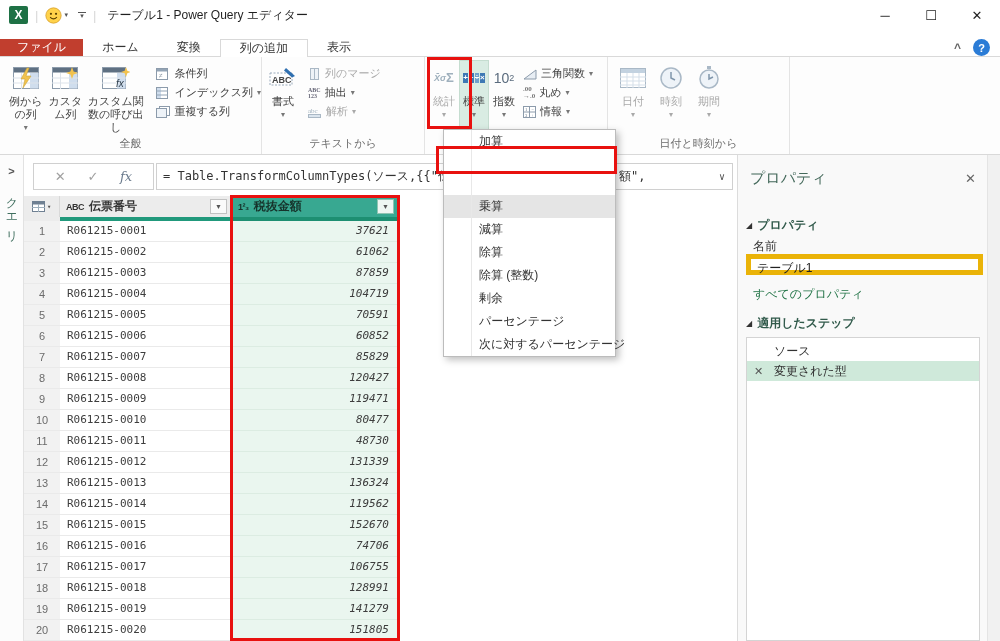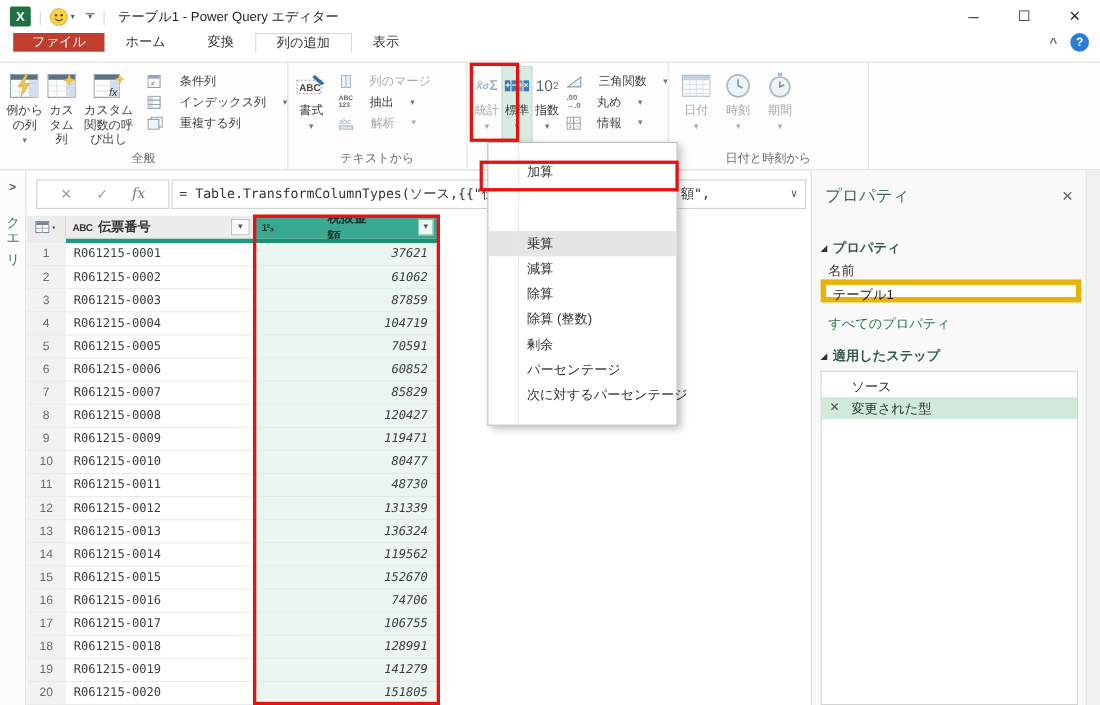--- a/index.html
+++ b/index.html
@@ -13,39 +13,39 @@
 .smiley { width:17px; height:17px; }
 .dd-mini { font-size:7px; color:#555; margin-left:2px; }
 .qat { display:inline-flex; flex-direction:column; align-items:center; margin-left:10px; }
 .qat .bar { width:8px; border-top:1.5px solid #555; margin-bottom:1px; }
 .qat .chev { font-size:7px; color:#555; line-height:4px; }
 .title-text { margin-left:4px; color:#1f1f1f; }
 .wbtns { margin-left:auto; display:flex; height:30px; }
 .wbtn { width:46px; display:flex; align-items:center; justify-content:center; font-size:13px; color:#1f1f1f; }
 
 
-.tabbar { position:absolute; top:30px; left:0; right:0; height:27px; border-bottom:1px solid #d9d9d9; display:flex; align-items:flex-start; background:#fff;padding-left:12px; }
+.tabbar { position:absolute; top:30px; left:0; right:0; height:27px; border-bottom:1px solid #d9d9d9; display:flex; align-items:flex-end; background:#fff; }
 .tab-file { background:#c13e2e; color:#fff; padding:0 17px; display:flex; align-items:center; }
 .tab { padding:0 19px; display:flex; align-items:center; color:#333; }
 .tab.active { background:#fff; border:1px solid #d9d9d9; border-bottom:none; margin-bottom:-1px; }
 .tab-right { margin-left:auto; display:flex; align-items:center; gap:12px; padding-right:10px; }
 .collapse-ic { color:#666; font-size:12px; font-weight:bold; }
 .help-btn { width:17px; height:17px; border-radius:50%; background:#2b7cd6; color:#fff; font-size:11px; font-weight:bold; display:flex; align-items:center; justify-content:center; }
 
 
 .ribbon { position:absolute; top:57px; left:0; right:0; height:98px; background:#fdfdfd; border-bottom:1px solid #d9d9d9; display:flex; }
 .rgroup { position:relative; border-right:1px solid #e4e4e4; display:flex; flex-direction:column; padding-top:3px; }
 .rbody { display:flex; flex:1; padding-left:4px; }
 .glabel { text-align:center; font-size:11px; color:#6b6b6b; padding-bottom:3px; white-space:nowrap; }
 .bigbtn { display:flex; flex-direction:column; align-items:center; padding-top:3px; font-size:11px; line-height:13px; text-align:center; color:#3f3f3f; }
 .bigbtn .ic { height:30px; display:flex; align-items:center; justify-content:center; margin-bottom:2px; }
 .bigbtn.pressed { background:#d9ece3; border:1px solid #c5ddd0; padding-top:2px; }
 .arrow { font-size:8px; color:#777; }
 .smallcol { display:flex; flex-direction:column; padding-top:6px; gap:4px; margin-left:8px; }
-.smallbtn { display:flex; align-items:center; gap:15px; font-size:11px; color:#3f3f3f; height:15px; white-space:nowrap; }
+.smallbtn { display:flex; align-items:center; gap:4px; font-size:11px; color:#3f3f3f; height:15px; white-space:nowrap;font-family:Liberation Serif, serif; }
 .dis, .dis .arrow { color:#a9a9a9 !important; }
 .w56{width:56px} .w46{width:46px} .w84{width:84px} .w30{width:30px} .w34{width:34px}
 .stat-ic { display:flex; flex-direction:row; align-items:center; color:#9fb0bd; font-size:9px; line-height:8px; font-weight:bold; }
 .stat-ic b { font-size:13px; }
 .std-ic { display:grid; grid-template-columns:10px 10px; grid-template-rows:10px 10px; gap:1px; }
 .std-ic span { background:#3e79b4; color:#fff; font-size:8px; line-height:10px; text-align:center; font-weight:bold; }
 .std-ic span.lt { background:#6fa0cc; }
 .exp-ic { color:#5a6b7d; font-size:14px; }
 .exp-ic sup { font-size:9px; }
 .round-ic { display:flex; flex-direction:column; color:#777; font-size:7px; line-height:7px; font-weight:bold; }
@@ -61,33 +61,33 @@
 .finput { position:absolute; left:156px; top:163px; width:577px; height:27px; border:1px solid #d0d0d0; background:#fff; font-family:"DejaVu Sans Mono",monospace; font-size:12px; color:#333; display:flex; align-items:center; padding:0 22px 0 6px; }
 .ffrag { position:absolute; left:462px; }
 .fchev { position:absolute; right:7px; color:#555; font-size:10px; }
 
 
 .grid { position:absolute; left:24px; top:196px; width:713px; height:445px; background:#fff; overflow:hidden; font-family:"DejaVu Sans Mono",monospace; font-size:11px; }
 .ghead { display:flex; height:21px; }
 .gcorner { width:36px; background:#ececec; border-right:1px solid #d9d9d9; display:flex; align-items:center; justify-content:center; gap:2px; }
 .ghcell { display:flex; align-items:center; padding:0 4px 0 6px; font-family:"Liberation Sans",sans-serif; font-weight:bold; font-size:12px; }
 .h1 { width:172px; background:#ececec; color:#333; border-right:1px solid #d9d9d9; }
-.h2 { width:166px; background:#38a891; color:#16332b;gap:44px; }
+.h2 { width:166px; background:#38a891; color:#16332b; }
 .typ { font-size:9px; font-weight:bold; margin-right:5px; letter-spacing:-0.5px; }
 .fbtn { margin-left:auto; width:17px; height:15px; background:#fafafa; border:1px solid #c2c2c2; font-size:7px; color:#555; display:flex; align-items:center; justify-content:center; }
 .h2 .fbtn { background:#eef6f2; border-color:#8fc4b2; }
 .qbar { display:flex; height:4px; }
 .qb0 { width:36px; background:#ececec; } .qb1 { width:172px; background:#21997c; } .qb2 { width:166px; background:#1d8f72; }
 .grow { display:flex; height:21px; }
 .cnum { width:36px; background:#f2f2f2; color:#6b6b6b; text-align:center; line-height:21px; font-family:"Liberation Sans",sans-serif; font-size:11px; border-bottom:1px solid #eaeaea; }
 .cid { width:172px; line-height:20px; padding-left:7px; border-bottom:1px solid #eaeaea; border-right:1px solid #efefef; color:#3d3d3d; }
 .camt { width:166px; line-height:20px; padding-right:9px; text-align:right; font-style:italic; background:#eaf6ef; border-bottom:1px solid #dcece2; color:#3d3d3d; }
 
 
-.menu { position:absolute; left:443px; top:129px; width:173px; background:#fff; border:1px solid #bcbcbc; box-shadow:3px 3px 7px rgba(0,0,0,0.25); z-index:50; padding:15px 0; }
+.menu { position:absolute; left:443px; top:129px; width:173px; background:#fff; border:1px solid #bcbcbc; box-shadow:3px 3px 7px rgba(0,0,0,0.25); z-index:50; padding:0 0; }
 .mgutter { position:absolute; left:27px; top:0; bottom:0; border-left:1px solid #e8e8e8; }
 .mitem { height:23px; line-height:23px; padding-left:35px; color:#333; white-space:nowrap; }
 .mitem.hl { background:#e5e5e5;margin-top:42px; }
 
 
 .rpanel { position:absolute; left:737px; top:155px; right:0; bottom:0; background:#f9f9f9; border-left:1px solid #dcdcdc; }
 .rscroll { position:absolute; right:0; top:0; bottom:0; width:13px; background:#f1f1f1; border-left:1px solid #e4e4e4; }
 .rtitle { position:absolute; left:12px; top:14px; font-size:15px; color:#44695b; }
 .rclose { position:absolute; right:24px; top:16px; color:#666; font-size:13px; }
 .rsec { position:absolute; left:8px; font-weight:bold; color:#315a4b; font-size:12px; display:flex; align-items:center; }

